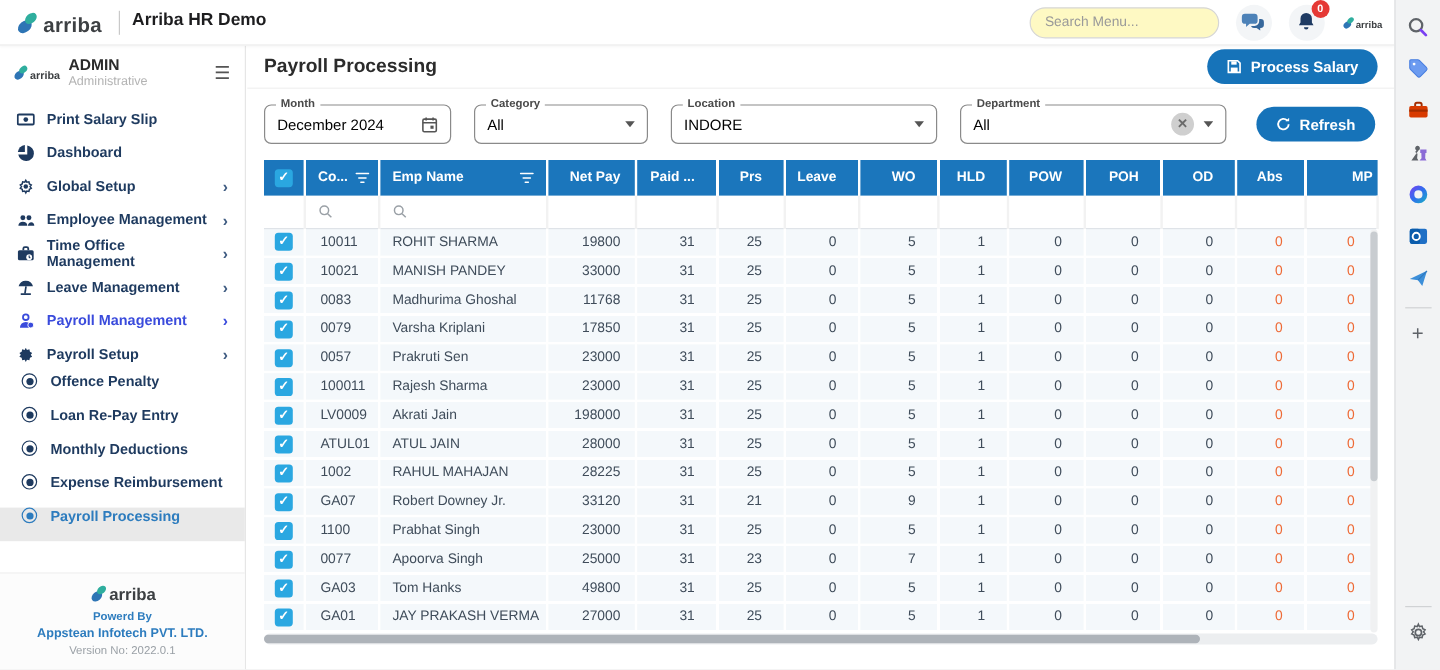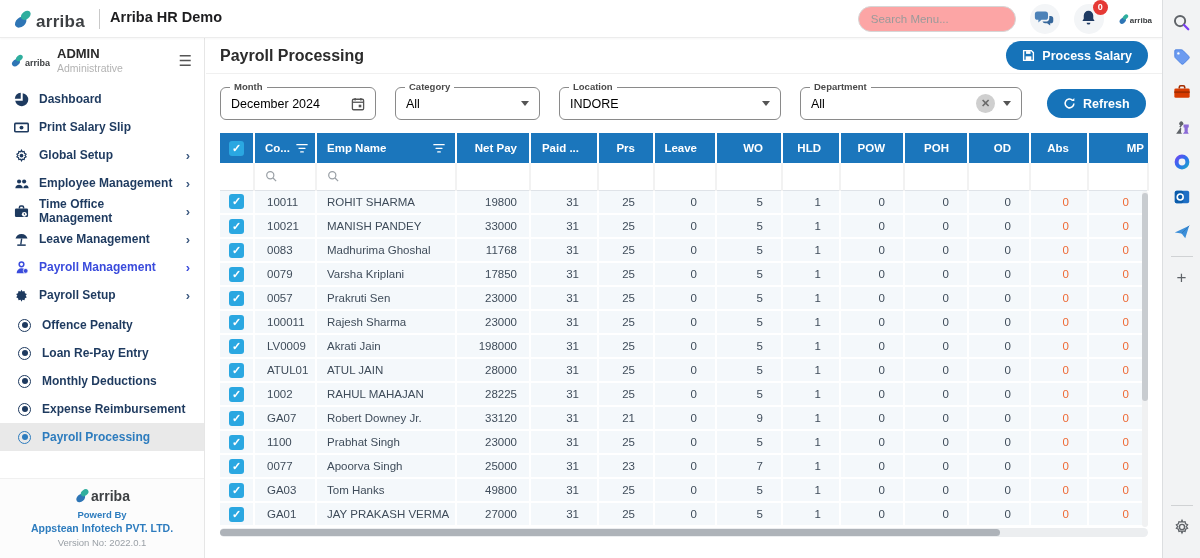--- a/index.html
+++ b/index.html
@@ -12,21 +12,21 @@
   .topbar{position:absolute;left:0;top:0;right:38px;height:38px;background:#fff;
     border-bottom:1px solid #ececec;display:flex;align-items:center;padding:0 10px 0 12px;z-index:5;
     box-shadow:0 1px 2px rgba(0,0,0,.04)}
   .brand{display:flex;align-items:flex-end;gap:2px}
   .brand .mark{width:22px;height:22px}
   .brand .word{font-size:17px;font-weight:bold;color:#3d4043;letter-spacing:.3px;line-height:1}
   .app-title-wrap{display:flex;align-items:flex-start;margin-left:14px;gap:10px}
   .vdiv{width:1px;height:20px;background:#c9c9c9}
   .app-title{font-size:14.5px;font-weight:bold;color:#1d1d1f}
   .top-right{margin-left:auto;display:flex;align-items:center;gap:14px}
-  .search-pill{width:158px;height:26px;border:1px solid #d6d6d6;border-radius:14px;background:#fca5a5;
+  .search-pill{width:158px;height:26px;border:1px solid #d6d6d6;border-radius:14px;background:#fef9c3;
     font-size:11.5px;color:#555;padding:0 12px;outline:none}
   .search-pill::placeholder{color:#9a9a9a}
   .top-ic{position:relative;display:flex;align-items:center;justify-content:center;width:30px;height:30px;
     border-radius:50%;background:#f3f5f7;cursor:pointer}
   .badge{position:absolute;top:-4px;right:-4px;min-width:15px;height:15px;border-radius:8px;background:#e53935;
     color:#fff;font-size:9px;font-weight:bold;display:flex;align-items:center;justify-content:center;padding:0 3px}
   .mini-logo{display:flex;align-items:flex-end}
   .mini-logo .mark{width:12px;height:12px}
   .mini-logo .word{font-size:8px;font-weight:bold;color:#3d4043}
 
@@ -50,21 +50,21 @@
   .burger{margin-left:auto;font-size:15px;color:#555;cursor:pointer}
   .menu{padding-top:4px}
   .menu-item{display:flex;align-items:center;gap:10px;height:28px;padding:0 14px;cursor:pointer;
     color:#1e3a5f;font-size:12px;font-weight:bold}
   .menu-item .icn{width:15px;height:15px;display:flex;align-items:center;justify-content:center;flex:0 0 15px}
   .menu-item .icn svg{width:15px;height:15px}
   .menu-item .chev{margin-left:auto;font-size:13px;font-weight:bold;color:#3d5a80}
   .menu-item.active{color:#3a4bdc}
   .menu-item.active .chev{color:#3a4bdc}
   .submenu{margin-top:2px}
-  .sub-item{display:flex;align-items:center;gap:11px;height:28px;padding:0 14px 0 18px;cursor:pointer;
+  .sub-item{display:flex;gap:11px;height:28px;padding:0 14px 0 18px;cursor:pointer;
     color:#1e3a5f;font-size:12px;font-weight:bold}
   .radio{width:13px;height:13px;border:1.5px solid #1e3a5f;border-radius:50%;position:relative;flex:0 0 13px}
   .radio::after{content:'';position:absolute;inset:2.5px;background:#1e3a5f;border-radius:50%}
   .sub-item.selected{background:#e9e9e9;color:#2d7cbe}
   .sub-item.selected .radio{border-color:#2d7cbe}
   .sub-item.selected .radio::after{background:#2d7cbe}
   .side-footer{margin-top:auto;background:#fcfcfc;border-top:1px solid #f0f0f0;text-align:center;padding:8px 6px 10px}
   .side-footer .flogo{display:inline-flex;align-items:flex-end;margin-bottom:3px}
   .side-footer .flogo .mark{width:17px;height:17px}
   .side-footer .flogo .word{font-size:14px;font-weight:bold;color:#3d4043}
@@ -245,34 +245,34 @@
         <div class="user-name">ADMIN</div>
         <div class="user-role">Administrative</div>
       </span>
       <span class="burger">☰</span>
     </div>
 
     <div class="menu" id="side-menu">
         <div class="menu-item">
           <span class="icn">
             <svg viewBox="0 0 16 16">
-              <path d="M9.3 1.3a7 7 0 1 1-8 8h8z" fill="currentColor"></path>
-              <path d="M7.2 0.9a7 7 0 0 0-6.3 6.3h6.3z" fill="currentColor"></path>
-            </svg>
-          </span>
-          <span class="mlabel">Dashboard</span>
+              <rect x="0.8" y="3.6" width="14.4" height="9" rx="1.2" fill="none" stroke="currentColor" stroke-width="1.7"></rect>
+              <circle cx="8" cy="8.1" r="2.1" fill="currentColor"></circle>
+            </svg>
+          </span>
+          <span class="mlabel">Print Salary Slip</span>
         </div>
         <div class="menu-item">
           <span class="icn">
             <svg viewBox="0 0 16 16">
-              <rect x="0.8" y="3.6" width="14.4" height="9" rx="1.2" fill="none" stroke="currentColor" stroke-width="1.7"></rect>
-              <circle cx="8" cy="8.1" r="2.1" fill="currentColor"></circle>
-            </svg>
-          </span>
-          <span class="mlabel">Print Salary Slip</span>
+              <path d="M9.3 1.3a7 7 0 1 1-8 8h8z" fill="currentColor"></path>
+              <path d="M7.2 0.9a7 7 0 0 0-6.3 6.3h6.3z" fill="currentColor"></path>
+            </svg>
+          </span>
+          <span class="mlabel">Dashboard</span>
         </div>
         <div class="menu-item">
           <span class="icn">
             <svg viewBox="0 0 16 16">
               <circle cx="8" cy="8" r="2" fill="currentColor"></circle>
               <path d="M8 2.4l.9 1.7 1.9-.4.4 1.9 1.7.9-1.1 1.5 1.1 1.5-1.7.9-.4 1.9-1.9-.4-.9 1.7-.9-1.7-1.9.4-.4-1.9-1.7-.9 1.1-1.5-1.1-1.5 1.7-.9.4-1.9 1.9.4z" fill="none" stroke="currentColor" stroke-width="1.3"></path>
             </svg>
           </span>
           <span class="mlabel">Global Setup</span>
           <span class="chev">›</span>

